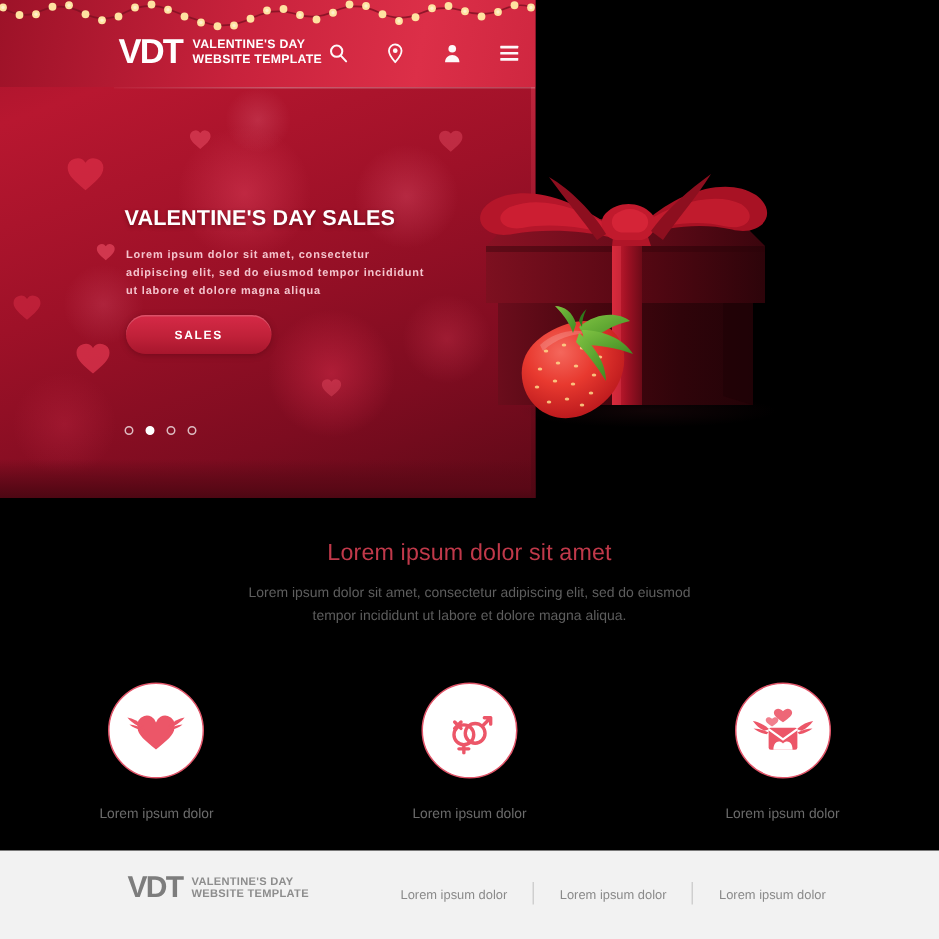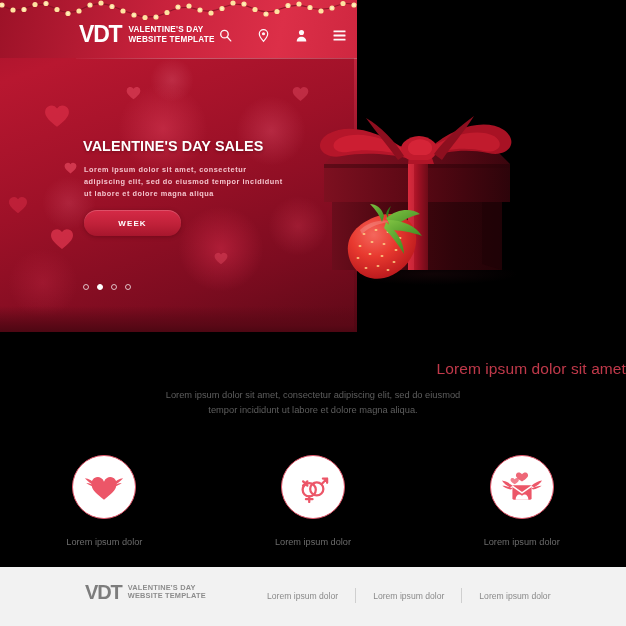--- a/index.html
+++ b/index.html
@@ -79,21 +79,21 @@
   .dots{position:absolute;left:83px;top:284px;display:flex;gap:8px;align-items:center;}
   .dot{width:6px;height:6px;border-radius:50%;border:1px solid rgba(255,255,255,.72);box-sizing:border-box;cursor:pointer;}
   .dot.active{background:#fff;border-color:#fff;}
 
   
   .gift{position:absolute;left:306px;top:98px;width:230px;height:190px;}
   .gift svg{display:block;}
 
   
   .mid-title{
-    position:absolute;left:0;top:360px;width:626px;text-align:right;
+    position:absolute;left:0;top:360px;width:626px;text-align:center;
     color:#c0394a;font-size:15.5px;font-weight:normal;letter-spacing:.1px;
   }
   .mid-desc{
     position:absolute;left:163px;top:388px;width:300px;text-align:center;
     color:#5e5e5e;font-size:9.3px;line-height:1.62;
   }
 
   .features{position:absolute;left:0;top:455px;width:626px;display:flex;}
   .feature{flex:1;display:flex;flex-direction:column;align-items:center;}
   .feat-circle{
@@ -244,21 +244,21 @@
           <rect x="2" y="14.2" width="16" height="2.4" rx=".4"></rect>
         </svg>
     </div>
 
     <div class="hero-title">
       <div>VALENTINE'S DAY SALES</div>
     </div>
     <div class="hero-desc">Lorem ipsum dolor sit amet, consectetur adipiscing elit, sed do eiusmod tempor incididunt ut labore et dolore magna aliqua</div>
 
     <button class="more-btn">
-      <span>WEEK</span>
+      <span>SALES</span>
     </button>
 
     <div class="dots">
       <div class="dot"></div>
       <div class="dot active"></div>
       <div class="dot"></div>
       <div class="dot"></div>
     </div>
   </div>
 

